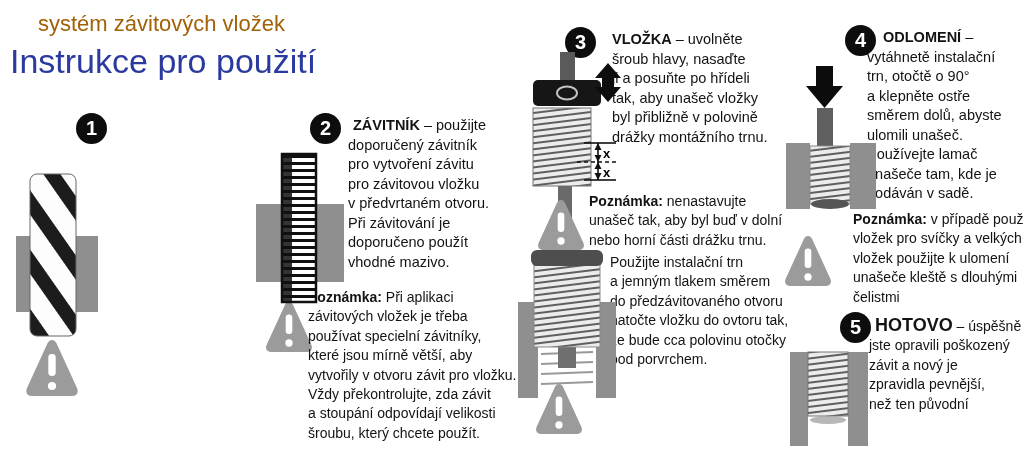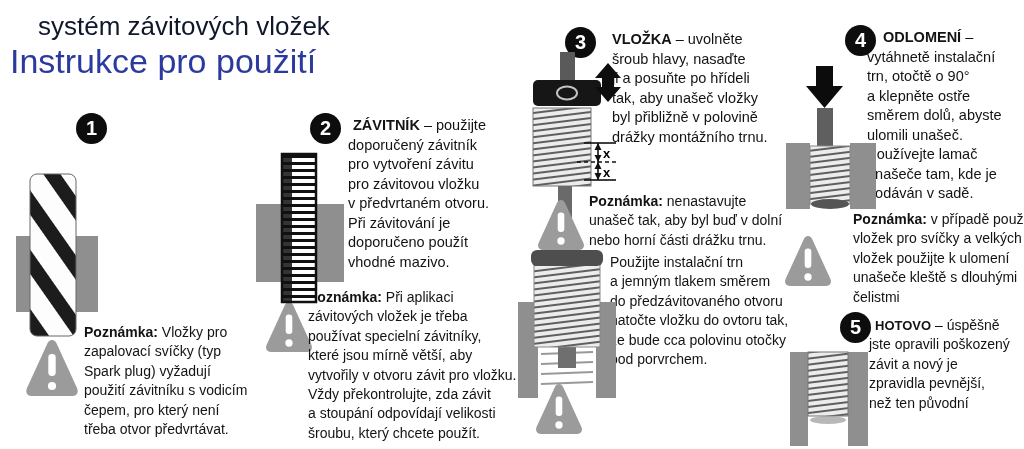--- a/index.html
+++ b/index.html
@@ -1,18 +1,18 @@
 <!DOCTYPE html>
 <html style="--title-blue: #2b3a9e; --warn-gray: #9b9b9b; --block-gray: #8f8f8f;"><head>
 <meta charset="utf-8">
 <style>
   html,body{margin:0;padding:0;background:#fff;}
   .page{position:relative;width:1024px;height:449px;background:#fff;overflow:hidden;
         font-family:"Liberation Sans",sans-serif;color:#131313;}
-  .subtitle{position:absolute;left:38px;top:11px;font-size:26px;color:#0f172a;}
+  .subtitle{position:absolute;left:38px;top:11px;font-size:22px;color:#a16207;}
   .main-title{position:absolute;left:10px;top:42px;font-size:34px;color:var(--title-blue,#2b3a9e);}
   .step-circle{position:absolute;width:31px;height:31px;border-radius:50%;background:#0d0d0d;color:#fff;
         font-weight:bold;font-size:20px;display:flex;align-items:center;justify-content:center;}
   .txt{position:absolute;font-size:14.5px;line-height:19.5px;}
   .txt .body,.txt .note-body{white-space:pre-line;}
   .step-title{font-weight:bold;}
   .note-label{font-weight:bold;}
   .note{font-size:14px;line-height:19.4px;}
   .warn{position:absolute;}
   svg{display:block;position:absolute;}
@@ -43,26 +43,20 @@
   <div class="subtitle">systém závitových vložek</div>
   <div class="main-title">Instrukce pro použití</div>
 
   <div class="step-circle" style="left:76px;top:113px;">1</div>
 
   <svg class="warn" style="left:24px;top:336px;" width="56" height="62" viewBox="0 0 56 62">
     <path d="M28 4 C30 4 31.5 5.3 32.6 7.5 L53 52 C55 56.5 52.5 60 48.5 60 L7.5 60 C3.5 60 1 56.5 3 52 L23.4 7.5 C24.5 5.3 26 4 28 4 Z" fill="var(--warn-gray,#9b9b9b)"></path>
     <rect x="24.3" y="18" width="7.4" height="22" rx="3.4" fill="#fff"></rect>
     <circle cx="28" cy="50" r="4.1" fill="#fff"></circle>
   </svg>
-  <div class="txt note" style="left:84px;top:323px;width:222px;"><span class="note-label">Poznámka:</span><span class="note-body"> Vložky pro
-zapalovací svíčky (typ
-Spark plug) vyžadují
-použití závitníku s vodicím
-čepem, pro který není
-třeba otvor předvrtávat.</span></div>
 
   <svg style="left:2px;top:150px;" width="96" height="200" viewBox="0 0 96 200">
     <rect x="14" y="86" width="26" height="76" fill="var(--block-gray,#8f8f8f)"></rect>
     <rect x="74" y="86" width="22" height="76" fill="var(--block-gray,#8f8f8f)"></rect>
     <rect x="28" y="24" width="46" height="162" rx="7" fill="url(#spiralStripes)" stroke="#666" stroke-width="1"></rect>
   </svg>
 
   <div class="step-circle" style="left:310px;top:113px;">2</div>
   <div class="txt" style="left:348px;top:116px;width:185px;text-indent:5px;"><span class="step-title">ZÁVITNÍK</span> <span class="body">– použijte
 doporučený závitník
@@ -193,21 +187,21 @@
     <rect x="24.3" y="18" width="7.4" height="22" rx="3.4" fill="#fff"></rect>
     <circle cx="28" cy="50" r="4.1" fill="#fff"></circle>
   </svg>
   <div class="txt note" style="left:841px;top:210px;width:183px;margin-left:12px;"><span class="note-label">Poznámka:</span><span class="note-body"> v případě použití
 vložek pro svíčky a velkých
 vložek použijte k ulomení
 unašeče kleště s dlouhými
 čelistmi</span></div>
 
   <div class="step-circle" style="left:840px;top:312px;">5</div>
-  <div class="txt note" style="left:869px;top:316px;width:155px;text-indent:6px;"><span class="step-title" style="font-size:13px;">HOTOVO</span> <span class="body">– úspěšně
+  <div class="txt note" style="left:869px;top:316px;width:155px;text-indent:6px;"><span class="step-title" style="font-size:18px;">HOTOVO</span> <span class="body">– úspěšně
 jste opravili poškozený
 závit a nový je
 zpravidla pevnější,
 než ten původní</span></div>
 
   <svg style="left:788px;top:348px;" width="82" height="101" viewBox="0 0 82 101">
     <rect x="2" y="4" width="18" height="94" fill="var(--block-gray,#8f8f8f)"></rect>
     <rect x="60" y="4" width="20" height="94" fill="var(--block-gray,#8f8f8f)"></rect>
     <rect x="20" y="4" width="40" height="64" fill="url(#coilFine)" stroke="#777" stroke-width="1"></rect>
     <ellipse cx="40" cy="72" rx="18" ry="4" fill="#9a9a9a" opacity="0.7"></ellipse>

